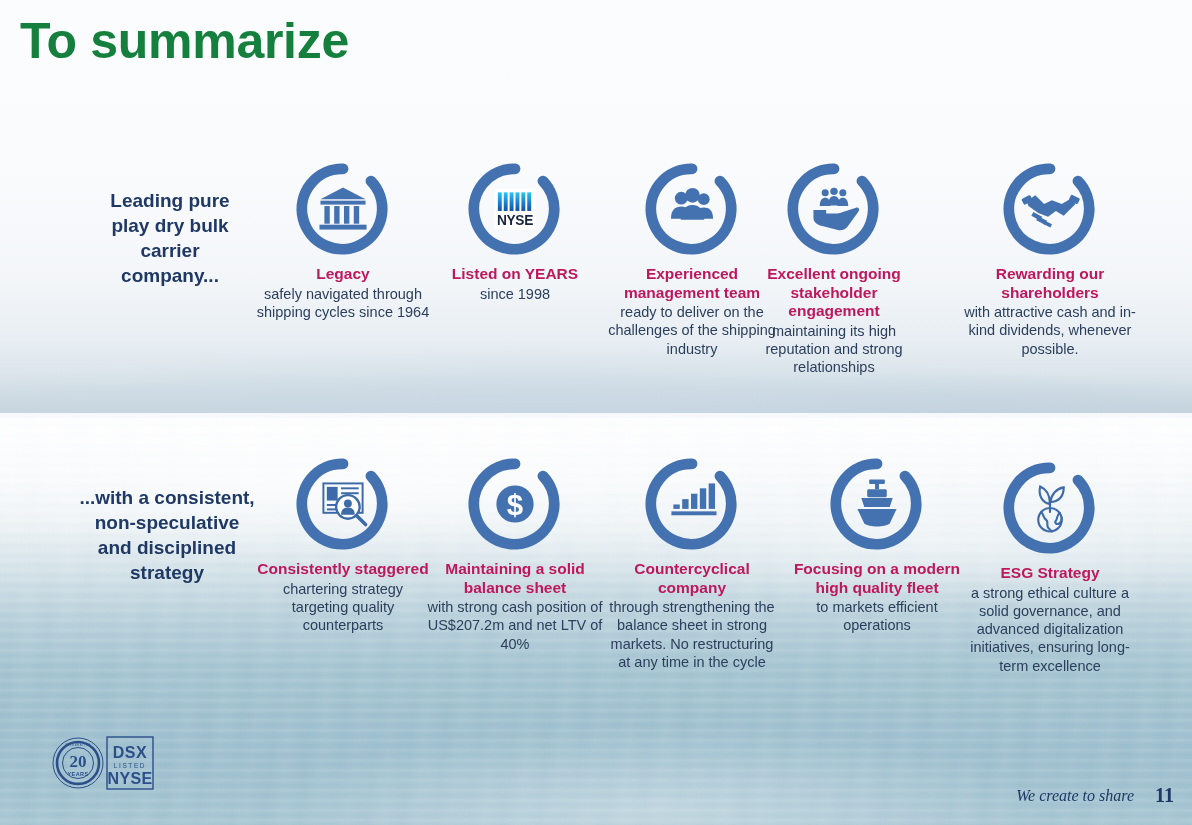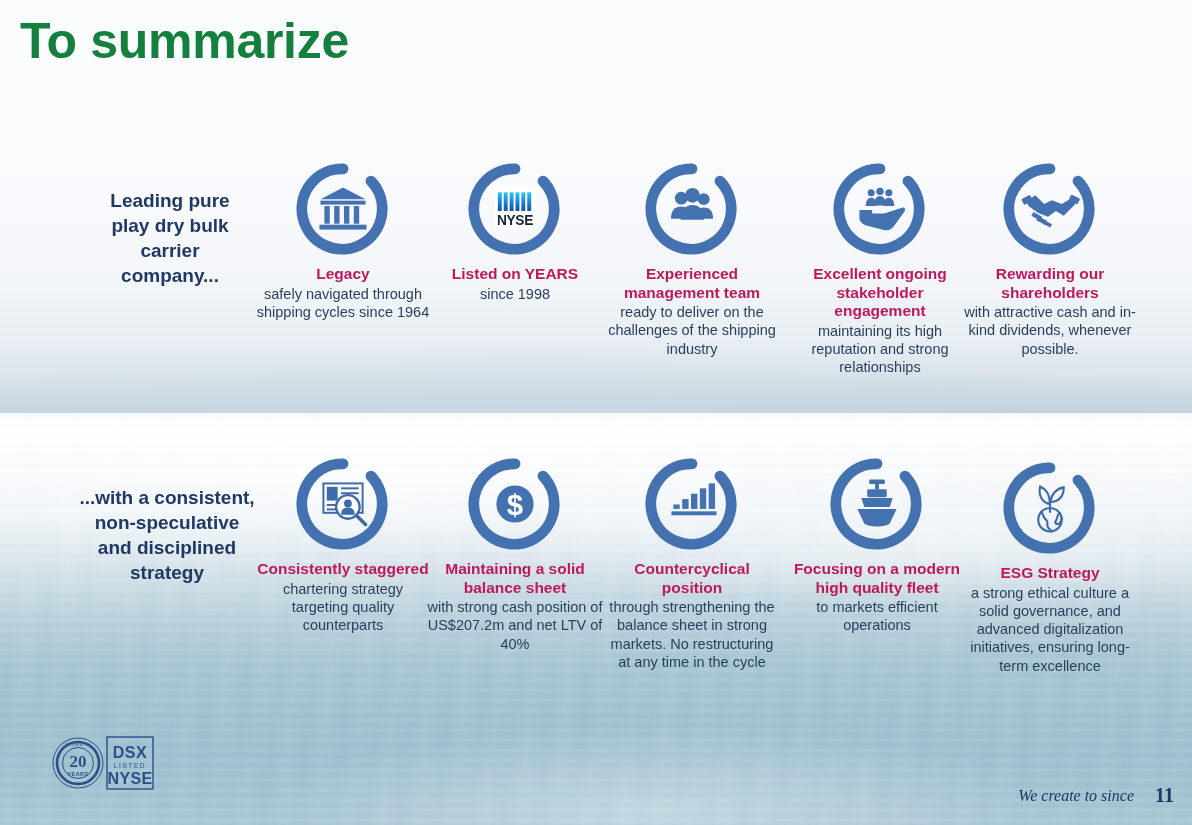--- a/index.html
+++ b/index.html
@@ -198,21 +198,21 @@
             <path d="M52.5 60 C52.5 51.5 56.5 48.5 62 48.5 C67.5 48.5 71.5 51.5 71.5 60 Z"></path>
             <circle cx="50.5" cy="36" r="7.5"></circle>
             <path d="M38.5 61 C38.5 50.5 44 46 50.5 46 C57 46 62.5 50.5 62.5 61 Z"></path>
           </g>
         </svg>
       </div>
       <div class="item-title">Experienced management team</div>
       <div class="item-desc">ready to deliver on the challenges of the shipping industry</div>
     </div>
 
-    <div class="item" style="left:792px;top:0px;">
+    <div class="item" style="left:746px;top:0px;">
       <div class="icon-wrap">
         <svg viewBox="0 0 100 100">
           <path d="M50 9 A41 41 0 1 0 78.5 21.5" fill="none" stroke="#4472b0" stroke-width="11" stroke-linecap="round"></path>
           <g fill="#4472b0">
             <circle cx="41" cy="33.5" r="3.6"></circle>
               <circle cx="50" cy="32" r="3.8"></circle>
               <circle cx="59" cy="33.5" r="3.6"></circle>
             <path d="M35.5 47 C35.5 41 38 38.5 41 38.5 C44 38.5 46.5 41 46.5 47 Z"></path>
             <path d="M44 46.5 C44 39.5 46.7 36.8 50 36.8 C53.3 36.8 56 39.5 56 46.5 Z"></path>
             <path d="M53.5 47 C53.5 41 56 38.5 59 38.5 C62 38.5 64.5 41 64.5 47 Z"></path>
@@ -291,21 +291,21 @@
           <g fill="#4472b0">
             <rect x="31" y="50.5" width="6.5" height="4.5"></rect>
             <rect x="40" y="45" width="6.5" height="10"></rect>
             <rect x="49" y="39.5" width="6.5" height="15.5"></rect>
             <rect x="58" y="34" width="6.5" height="21"></rect>
             <rect x="67" y="29" width="6.5" height="26"></rect>
             <rect x="29" y="57.5" width="46" height="4"></rect>
           </g>
         </svg>
       </div>
-      <div class="item-title">Countercyclical position</div>
+      <div class="item-title">Countercyclical company</div>
       <div class="item-desc">through strengthening the balance sheet in strong markets. No restructuring at any time in the cycle</div>
     </div>
 
     <div class="item" style="left:789px;top:0px;">
       <div class="icon-wrap">
         <svg viewBox="0 0 100 100">
           <path d="M50 9 A41 41 0 1 0 78.5 21.5" fill="none" stroke="#4472b0" stroke-width="11" stroke-linecap="round"></path>
           <g fill="#4472b0">
             <rect x="42" y="25" width="16" height="4.5" rx="1"></rect>
             <rect x="48" y="29" width="4" height="6"></rect>
@@ -353,16 +353,16 @@
       </g>
       <g>
         <rect x="57" y="9" width="46" height="52" fill="none" stroke="#2c4f8a" stroke-width="1.4"></rect>
         <text x="80" y="30" font-family="Liberation Sans, sans-serif" font-size="16" font-weight="bold" fill="#2c4f8a" text-anchor="middle" letter-spacing="0.5">DSX</text>
         <text x="80" y="40" font-family="Liberation Sans, sans-serif" font-size="6.5" fill="#2c4f8a" text-anchor="middle" letter-spacing="1.6">LISTED</text>
         <text x="80" y="56" font-family="Liberation Sans, sans-serif" font-size="16" font-weight="bold" fill="#2c4f8a" text-anchor="middle" letter-spacing="0.3">NYSE</text>
       </g>
     </svg>
   </div>
 
-  <div id="tagline">We create to since</div>
+  <div id="tagline">We create to share</div>
   <div id="pagenum">11</div>
 
 </div>
 
 </body></html>

